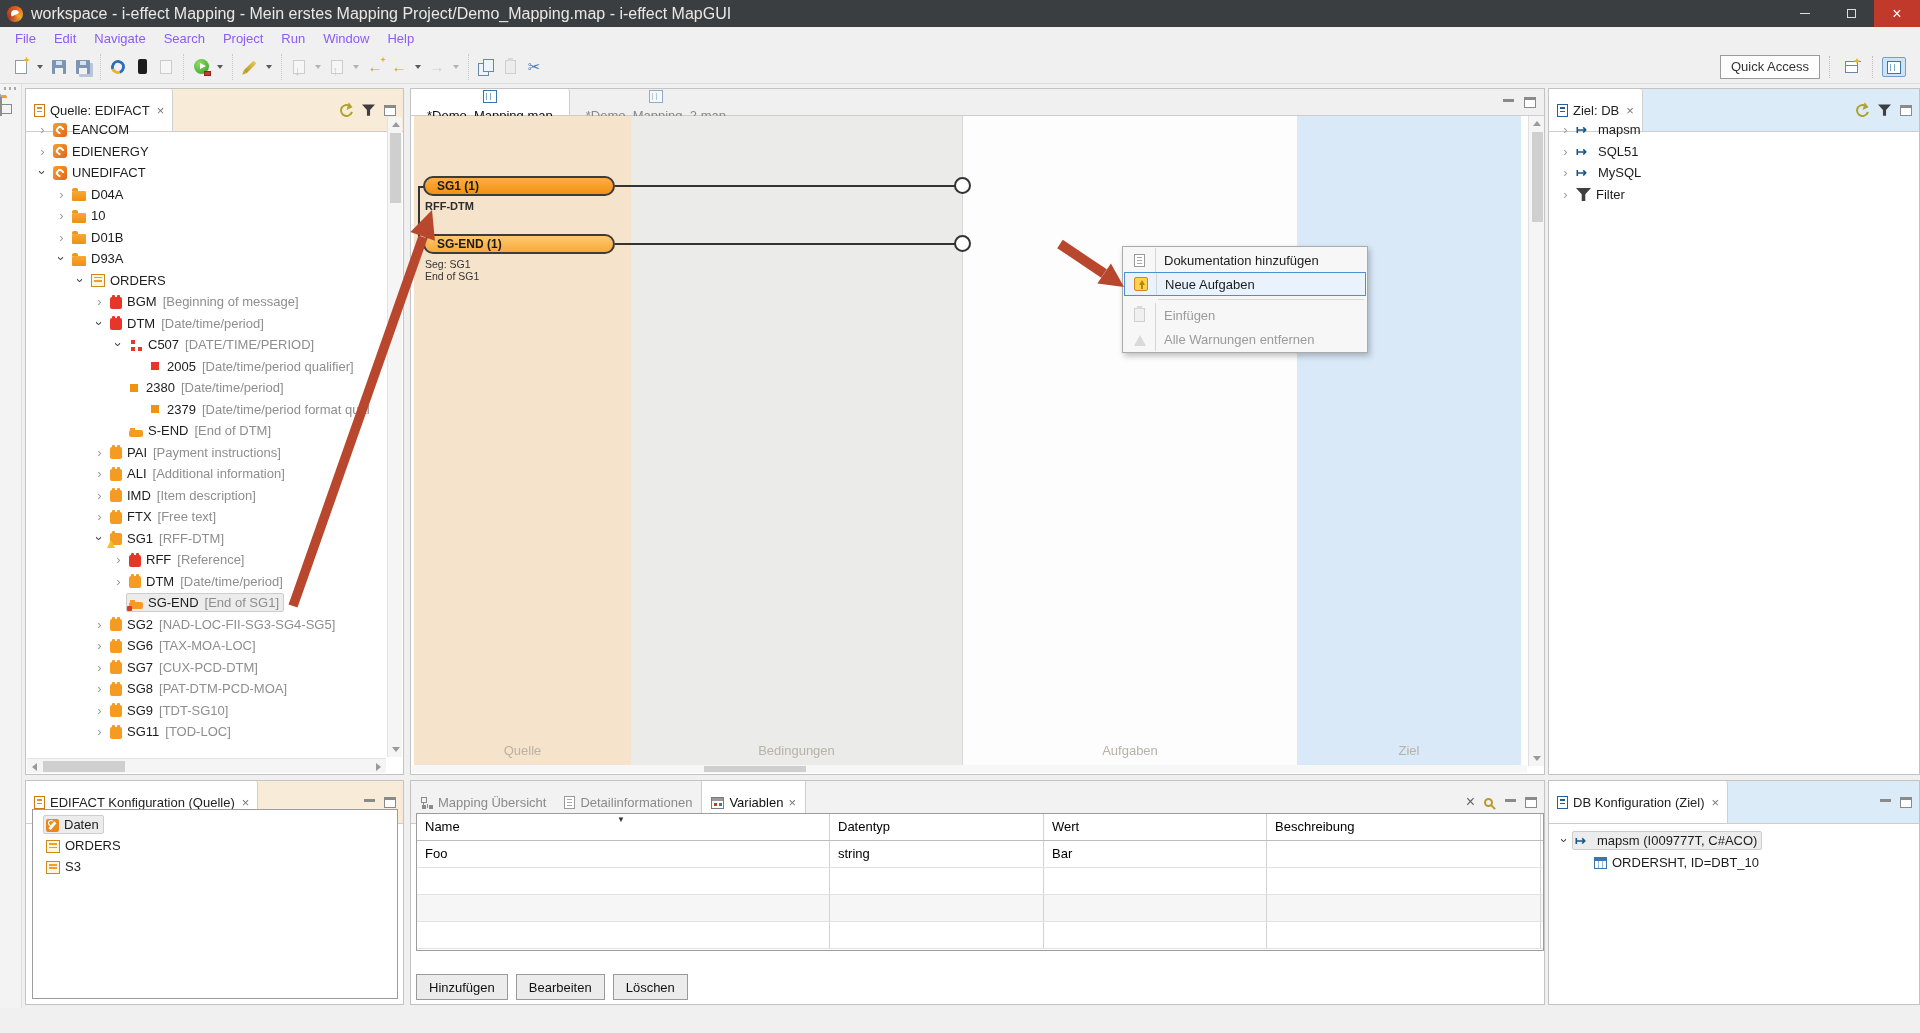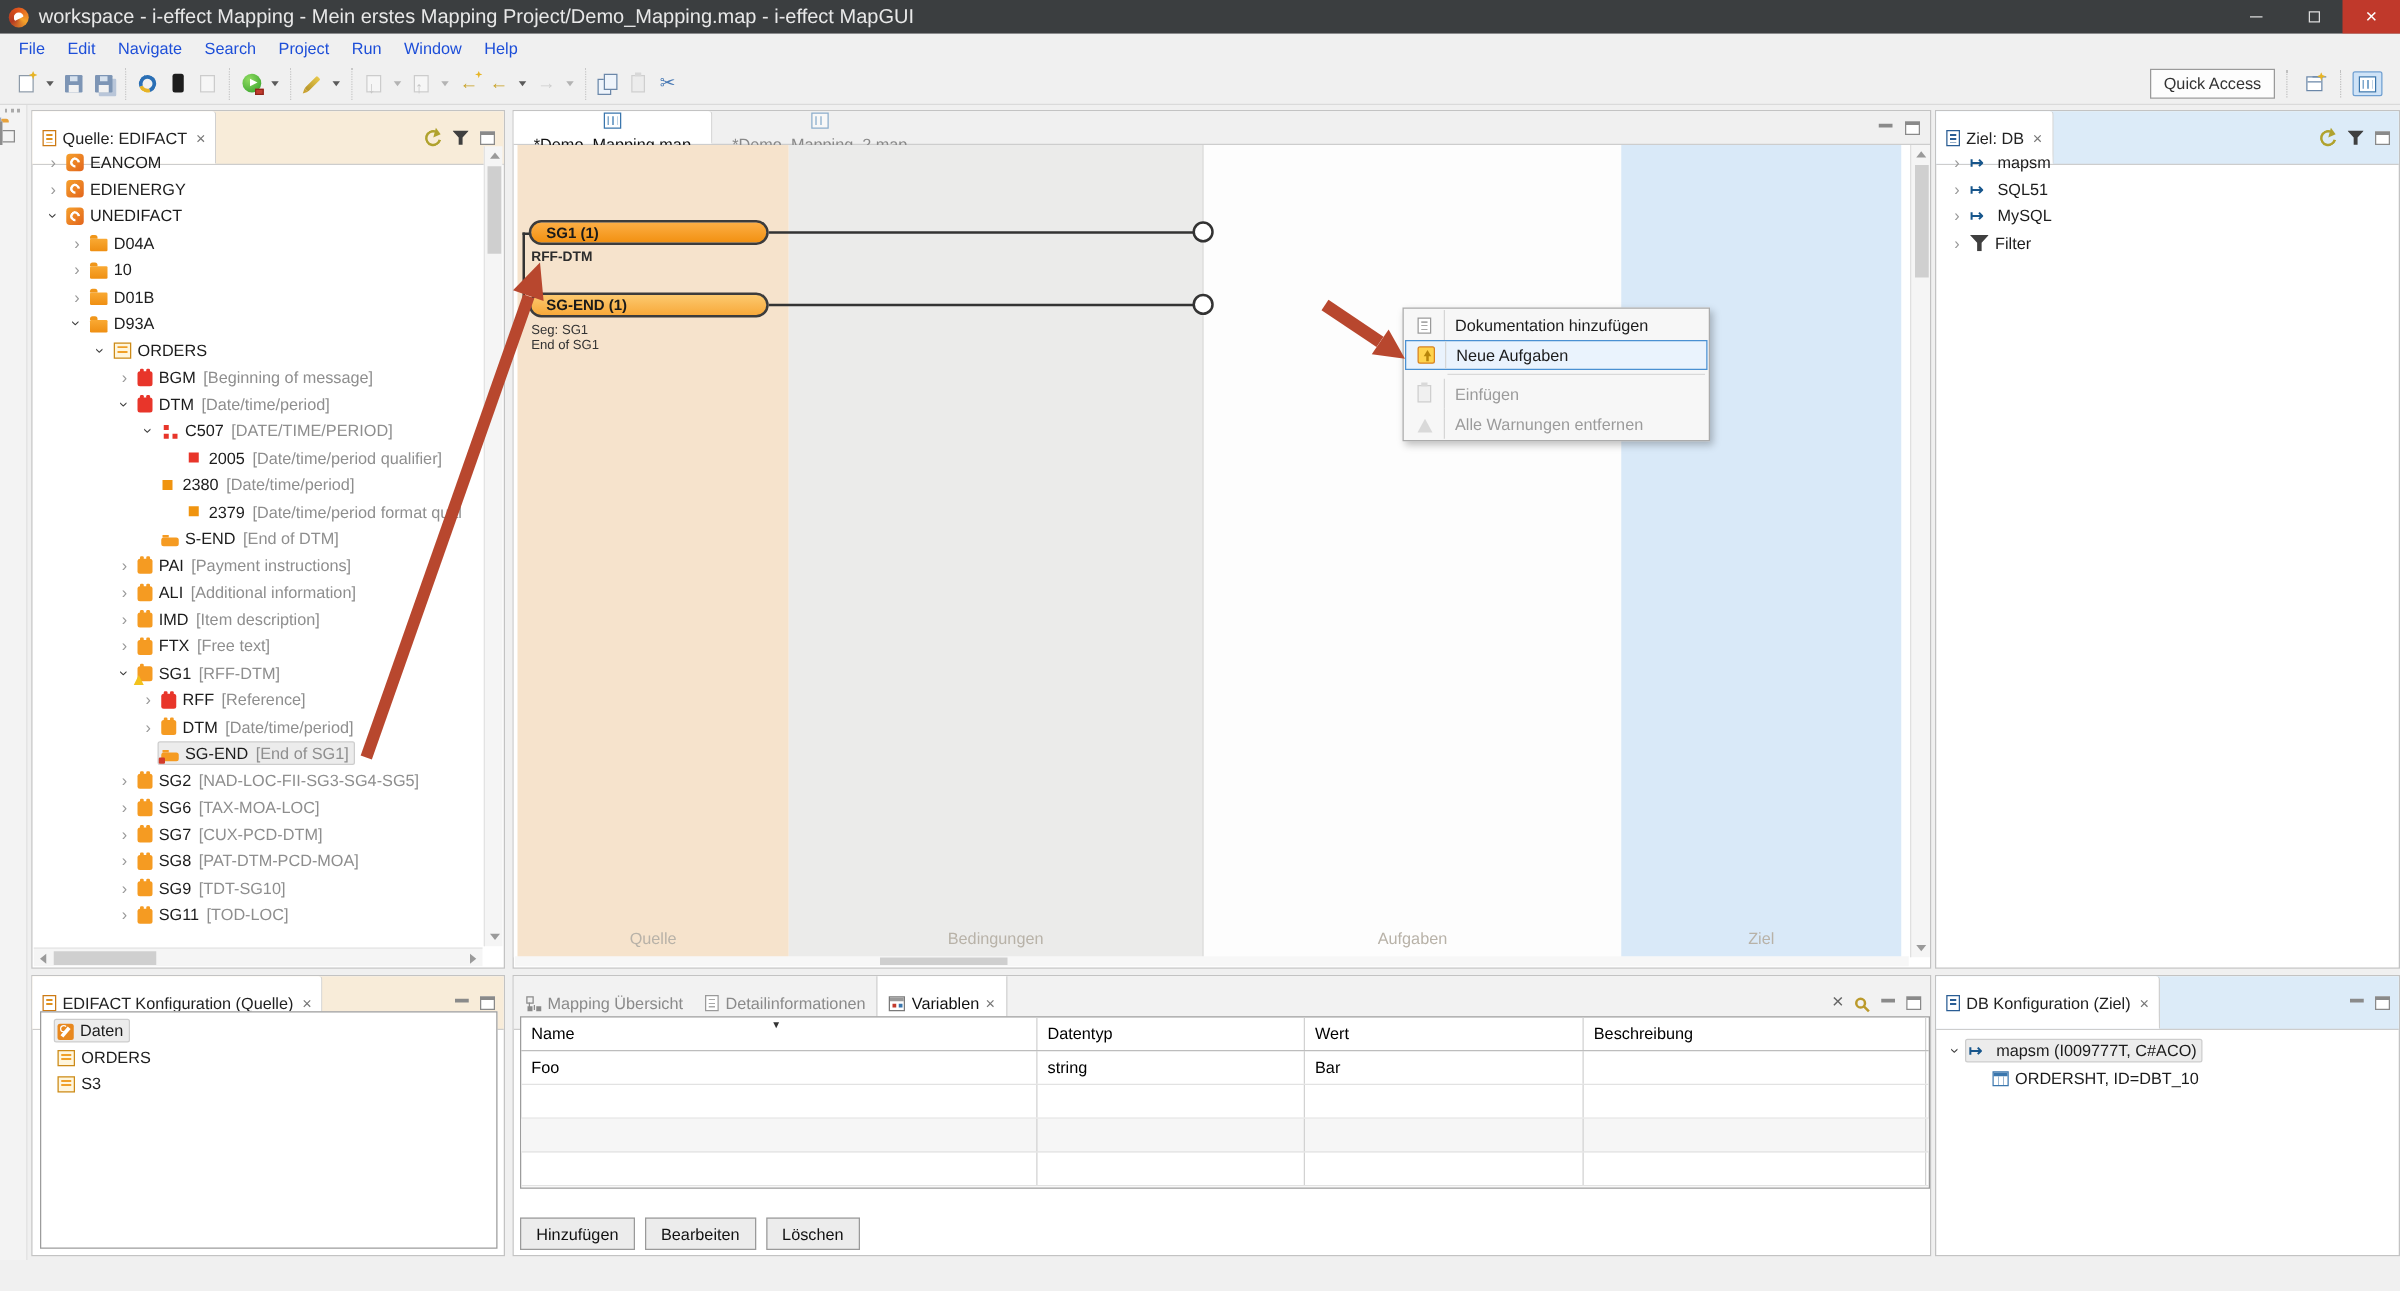--- a/index.html
+++ b/index.html
@@ -15,21 +15,21 @@
   .title-text { color:#e8e8e8; font-size:16px; }
   .win-controls { margin-left:auto; display:flex; height:27px; }
   .wbtn { width:46px; height:27px; display:flex; align-items:center; justify-content:center; cursor:pointer; }
   .wb-min { width:10px; height:1px; background:#dcdcdc; display:block; }
   .wb-max { width:9px; height:9px; border:1px solid #dcdcdc; display:block; }
   .wbtn.close { background:#c0392b; }
   .wb-close::before { content:"×"; color:#fff; font-size:16px; line-height:1; }
 
   
   .menubar { position:absolute; left:0; top:27px; width:1920px; height:23px; background:#f0f0f0; display:flex; align-items:center; padding-left:6px; }
-  .menu-item { font-size:13px; color:#1d4ed8; padding:2px 9px; cursor:default; }
+  .menu-item { font-size:13px; color:#8b5cf6; padding:2px 9px; cursor:default; }
 
   
   .toolbar { position:absolute; left:0; top:50px; width:1920px; height:34px; background:#f0f0f0; border-bottom:1px solid #dadada; display:flex; align-items:center; padding:0 4px; }
   .tb-group { display:flex; align-items:center; padding:0 5px; border-left:1px dotted #c8c8c8; height:26px; }
   .tb-group:first-child { border-left:none; }
   .tbtn { width:24px; height:24px; display:flex; align-items:center; justify-content:center; position:relative; cursor:pointer; }
   .tbtn.narrow { width:14px; }
   .caret::before { content:""; border-left:3.5px solid transparent; border-right:3.5px solid transparent; border-top:4px solid #5a5a5a; }
   .dim34 { opacity:.4; filter:grayscale(1); }
   

